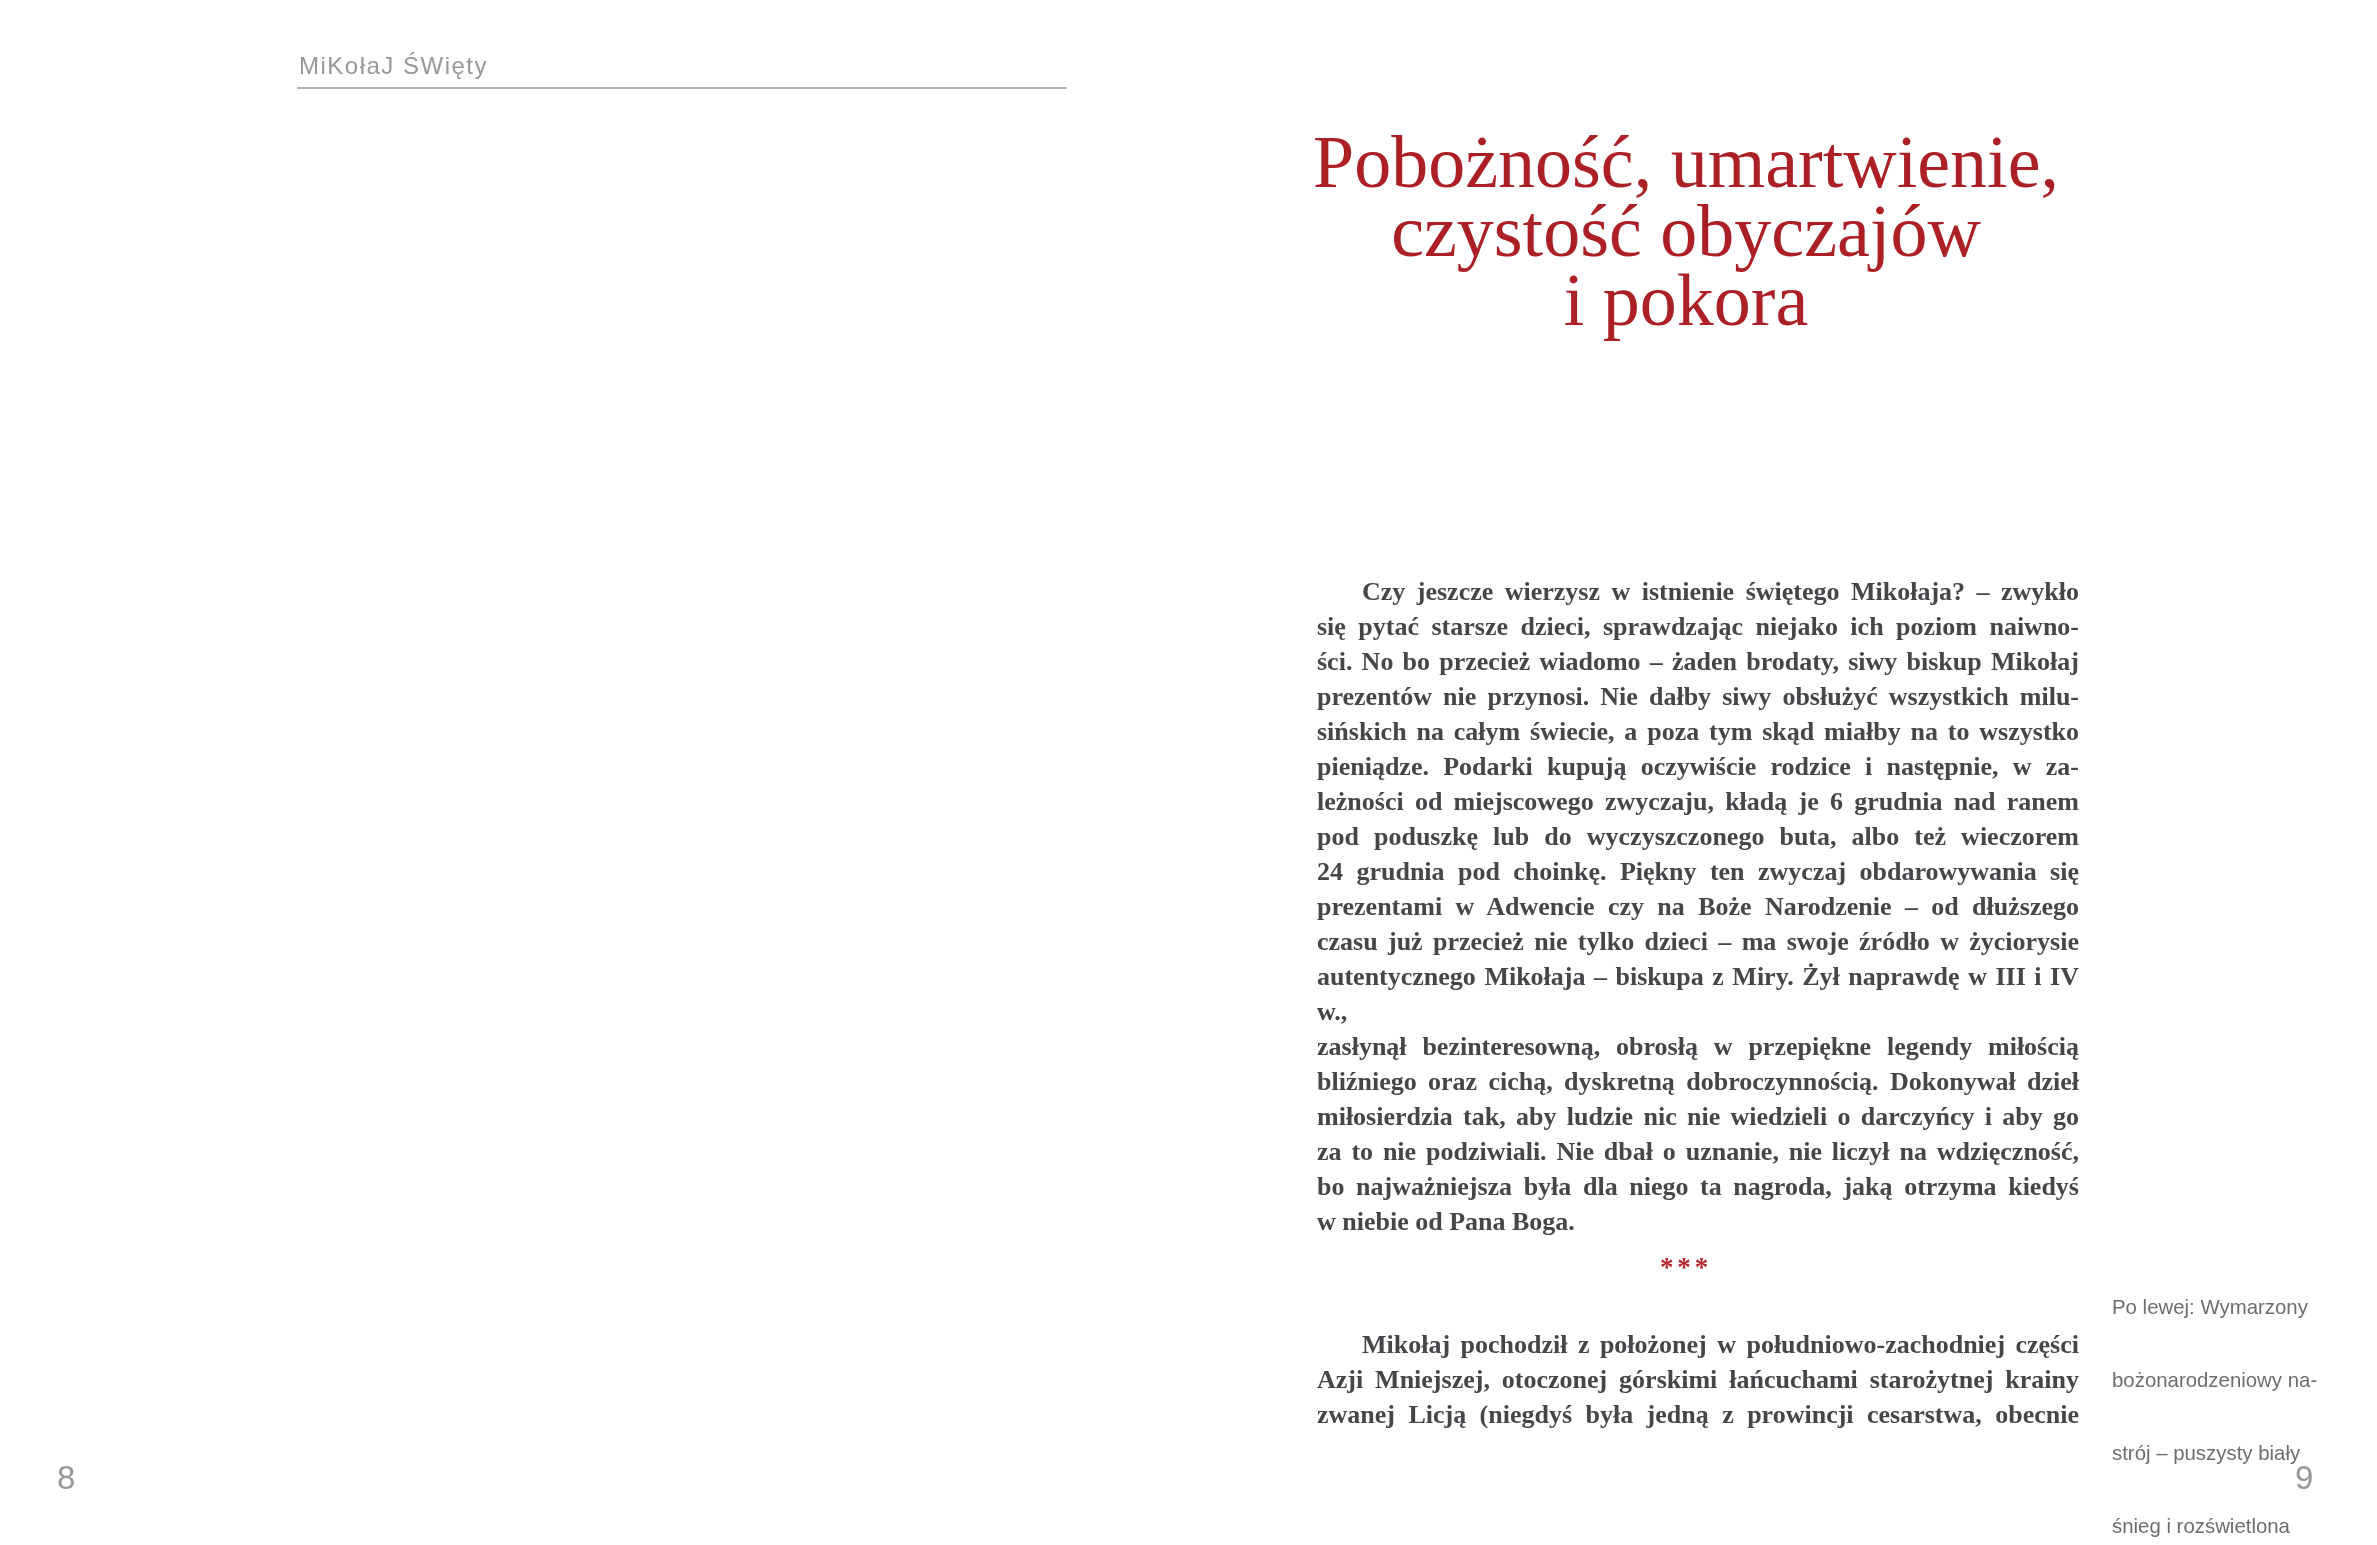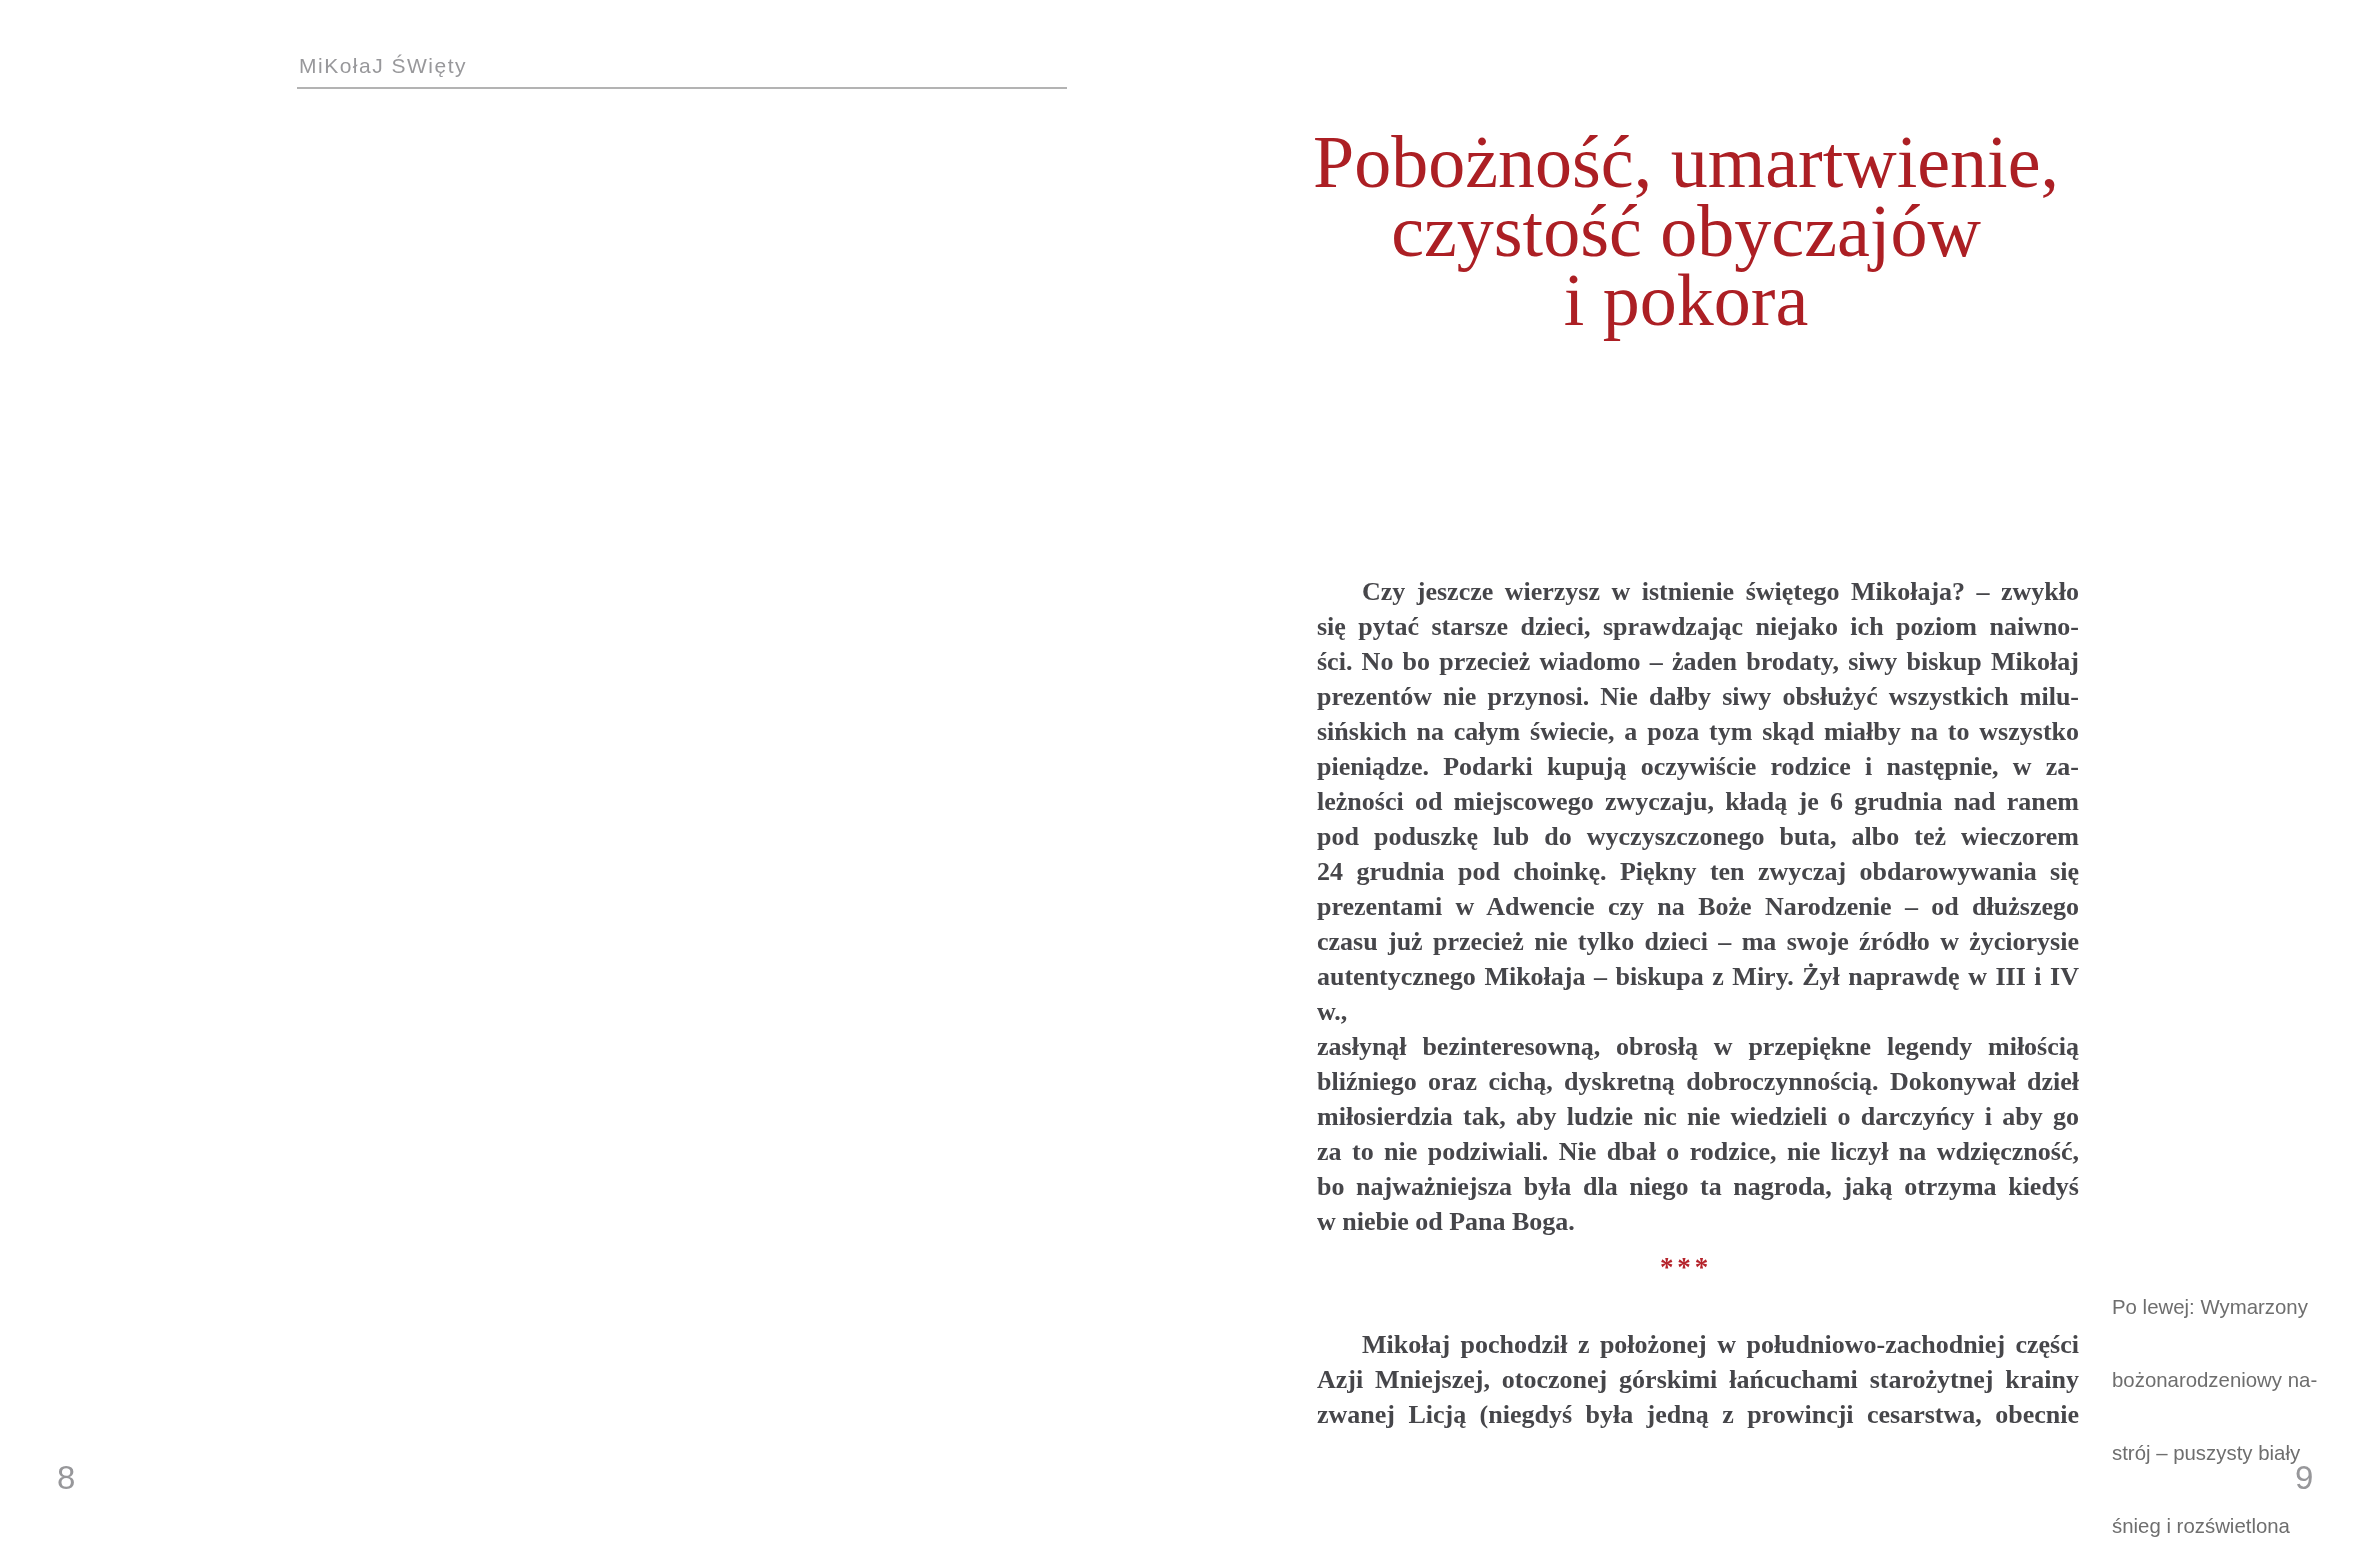--- a/index.html
+++ b/index.html
@@ -15,21 +15,21 @@
     overflow: hidden;
   }
 
   
   .running-head {
     position: absolute;
     left: 299px;
     top: 53px;
     width: 770px;
     font-family: "Liberation Sans", sans-serif;
-    font-size: 21px;
+    font-size: 24px;
     line-height: 26px;
     letter-spacing: 1.5px;
     color: var(--header-gray, #98989b);
   }
   .head-rule {
     position: absolute;
     left: 297px;
     top: 87px;
     width: 770px;
     height: 1.5px;
@@ -144,21 +144,21 @@
         <div class="bodyline">pieniądze. Podarki kupują oczywiście rodzice i następnie, w za-</div>
         <div class="bodyline">leżności od miejscowego zwyczaju, kładą je 6 grudnia nad ranem</div>
         <div class="bodyline">pod poduszkę lub do wyczyszczonego buta, albo też wieczorem</div>
         <div class="bodyline">24 grudnia pod choinkę. Piękny ten zwyczaj obdarowywania się</div>
         <div class="bodyline">prezentami w Adwencie czy na Boże Narodzenie – od dłuższego</div>
         <div class="bodyline">czasu już przecież nie tylko dzieci – ma swoje źródło w życiorysie</div>
         <div class="bodyline">autentycznego Mikołaja – biskupa z Miry. Żył naprawdę w III i IV w.,</div>
         <div class="bodyline">zasłynął bezinteresowną, obrosłą w przepiękne legendy miłością</div>
         <div class="bodyline">bliźniego oraz cichą, dyskretną dobroczynnością. Dokonywał dzieł</div>
         <div class="bodyline">miłosierdzia tak, aby ludzie nic nie wiedzieli o darczyńcy i aby go</div>
-        <div class="bodyline">za to nie podziwiali. Nie dbał o rodzice, nie liczył na wdzięczność,</div>
+        <div class="bodyline">za to nie podziwiali. Nie dbał o uznanie, nie liczył na wdzięczność,</div>
         <div class="bodyline">bo najważniejsza była dla niego ta nagroda, jaką otrzyma kiedyś</div>
         <div class="bodyline">w niebie od Pana Boga.</div>
       </div>
 
     <div class="separator">***</div>
 
     <div class="body-col" id="para2">
         <div class="bodyline">Mikołaj pochodził z położonej w południowo-zachodniej części</div>
         <div class="bodyline">Azji Mniejszej, otoczonej górskimi łańcuchami starożytnej krainy</div>
         <div class="bodyline">zwanej Licją (niegdyś była jedną z prowincji cesarstwa, obecnie</div>

